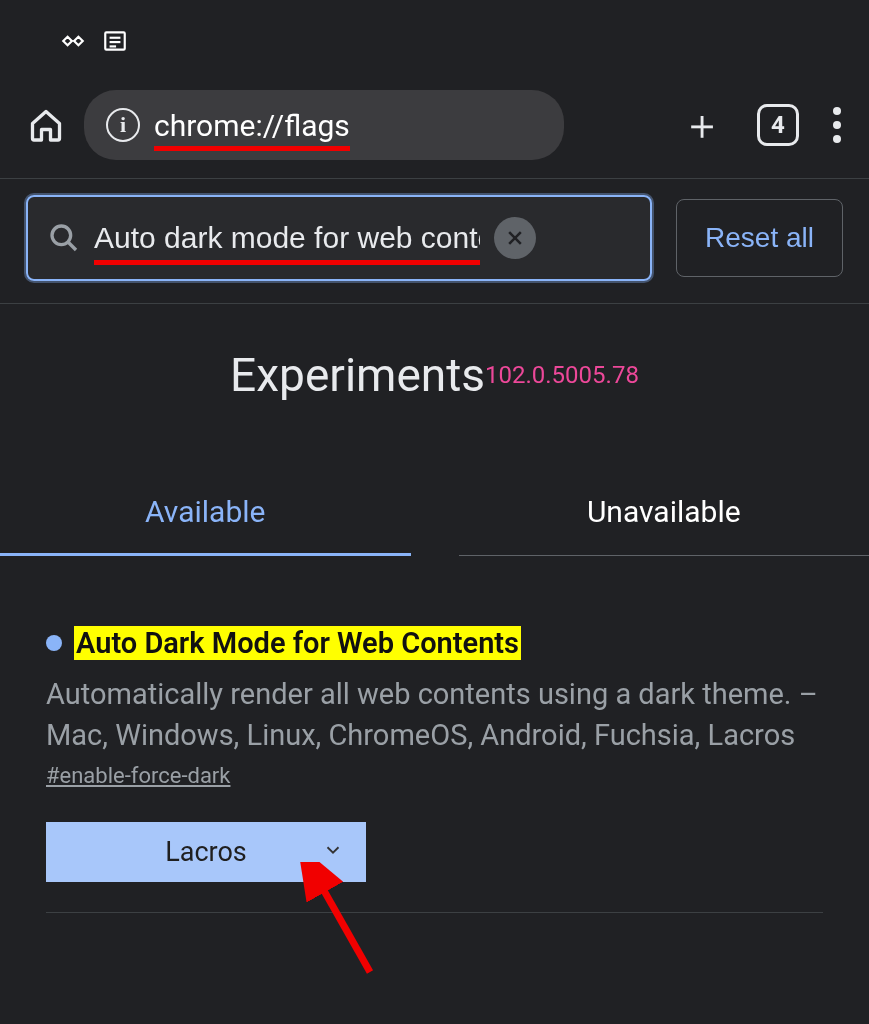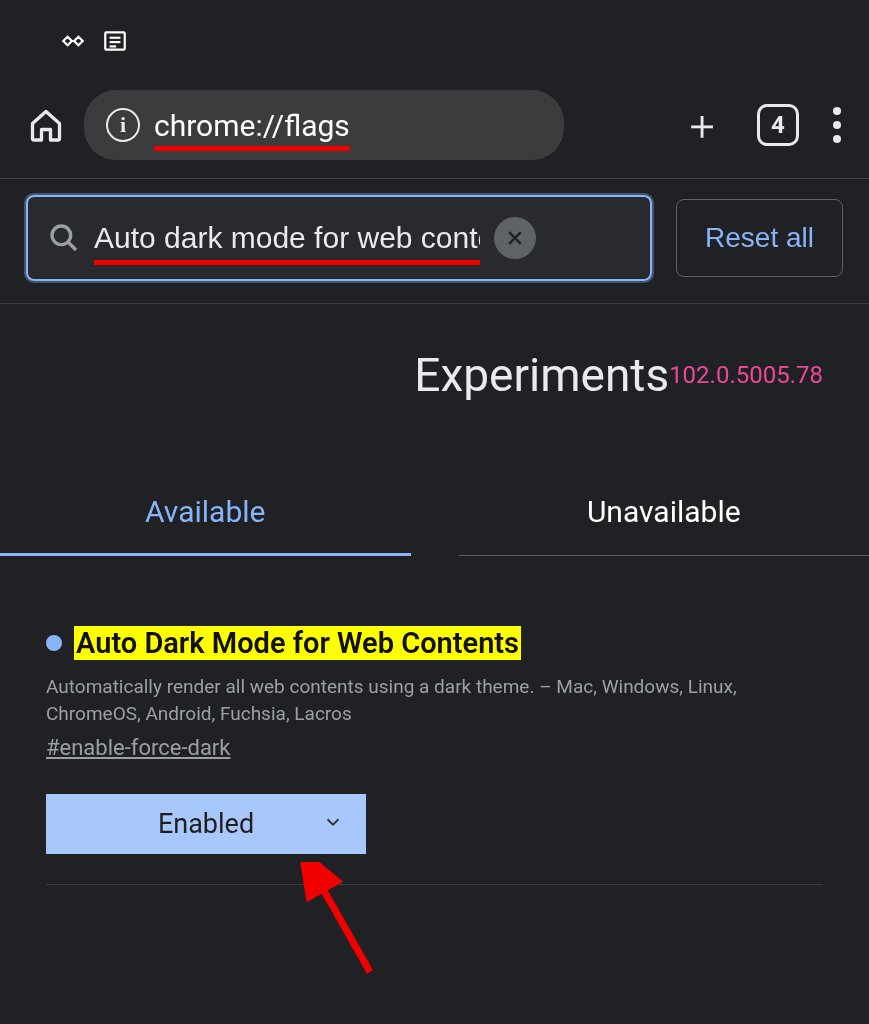--- a/index.html
+++ b/index.html
@@ -118,21 +118,21 @@
     .reset-btn {
       border: 1px solid #5f6368;
       border-radius: 8px;
       color: #8ab4f8;
       font-size: 28px;
       padding: 22px 28px;
       background: transparent;
       font-weight: 500;
     }
     .experiments-header {
-      display:flex; align-items:center; justify-content:flex-end;
+      display:flex; align-items:center; justify-content:center;
       padding: 44px 46px 12px;
     }
     .experiments-title { font-size: 46px; font-weight:400; }
     .version { font-size: 24px; color:#ec4899; }
     .tabs { display:flex; margin-top: 60px; gap: 48px; }
     .tab {
       flex:1; text-align:center;
       font-size: 30px;
       padding: 20px 0 24px;
       border-bottom: 1px solid #5f6368;
@@ -149,21 +149,21 @@
     .blue-dot { width:16px;height:16px;border-radius:50%;background:#8ab4f8; }
     .flag-title {
       font-size: 29px;
       background: #ffff00;
       color: #111;
       font-weight: 600;
       padding: 0 2px;
     }
     .flag-desc {
       margin-top: 14px;
-      font-size: 19px;
+      font-size: 29px;
       color: #9aa0a6;
       line-height: 1.4;
     }
     .flag-name {
       margin-top: 8px;
       font-size: 22px;
       color: #9aa0a6;
       text-decoration: underline;
     }
     .select-box {
@@ -259,21 +259,21 @@
   </div>
 
   <div class="flag-item">
     <div class="flag-header">
       <span class="blue-dot"></span>
       <span class="flag-title">Auto Dark Mode for Web Contents</span>
     </div>
     <div class="flag-desc">Automatically render all web contents using a dark theme. – Mac, Windows, Linux, ChromeOS, Android, Fuchsia, Lacros</div>
     <div class="flag-name">#enable-force-dark</div>
     <div class="select-box">
-      <span>Enabled</span>
+      <span>Lacros</span>
       <span class="chev">
         <svg width="22" height="22" viewBox="0 0 24 24" fill="none" stroke="#333" stroke-width="2">
             <polyline points="6 9 12 15 18 9"></polyline>
           </svg>
       </span>
     </div>
     <div class="hr"></div>
   </div>
 </div>
 

